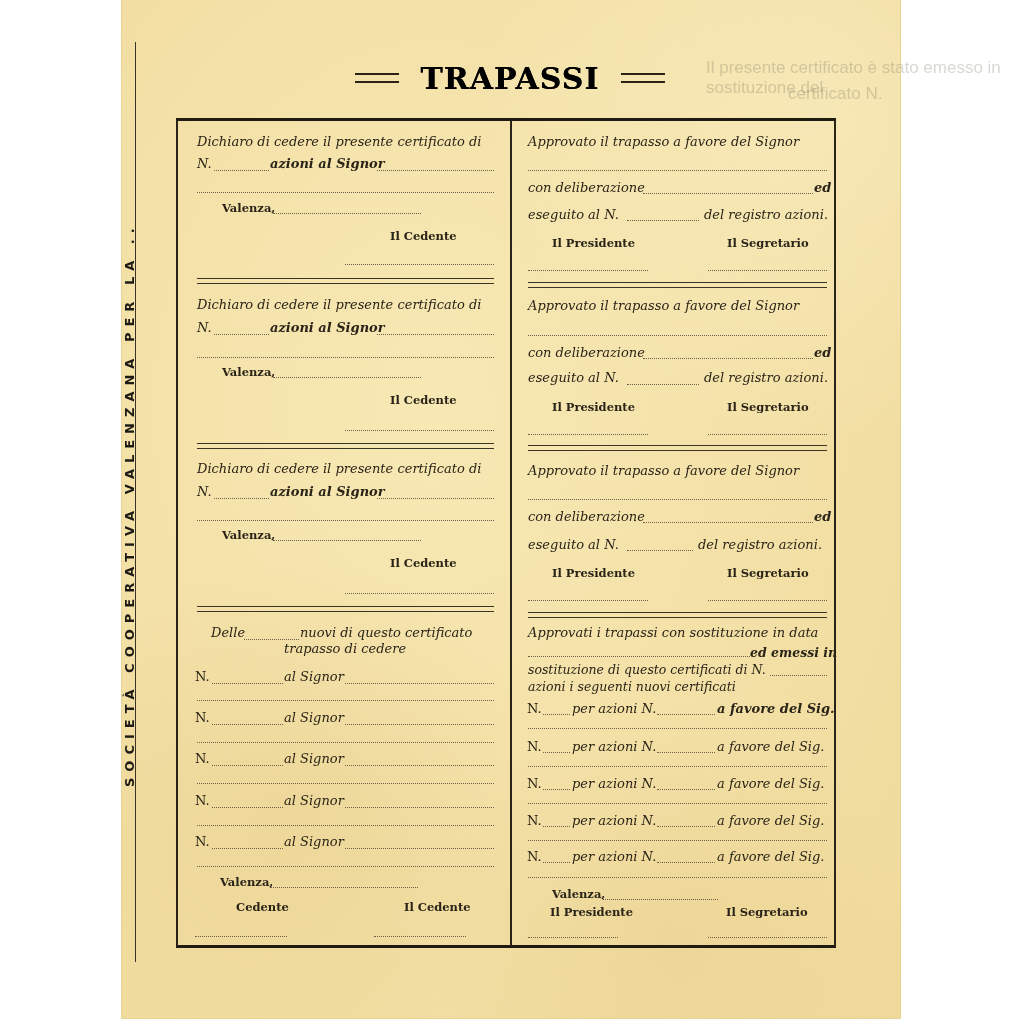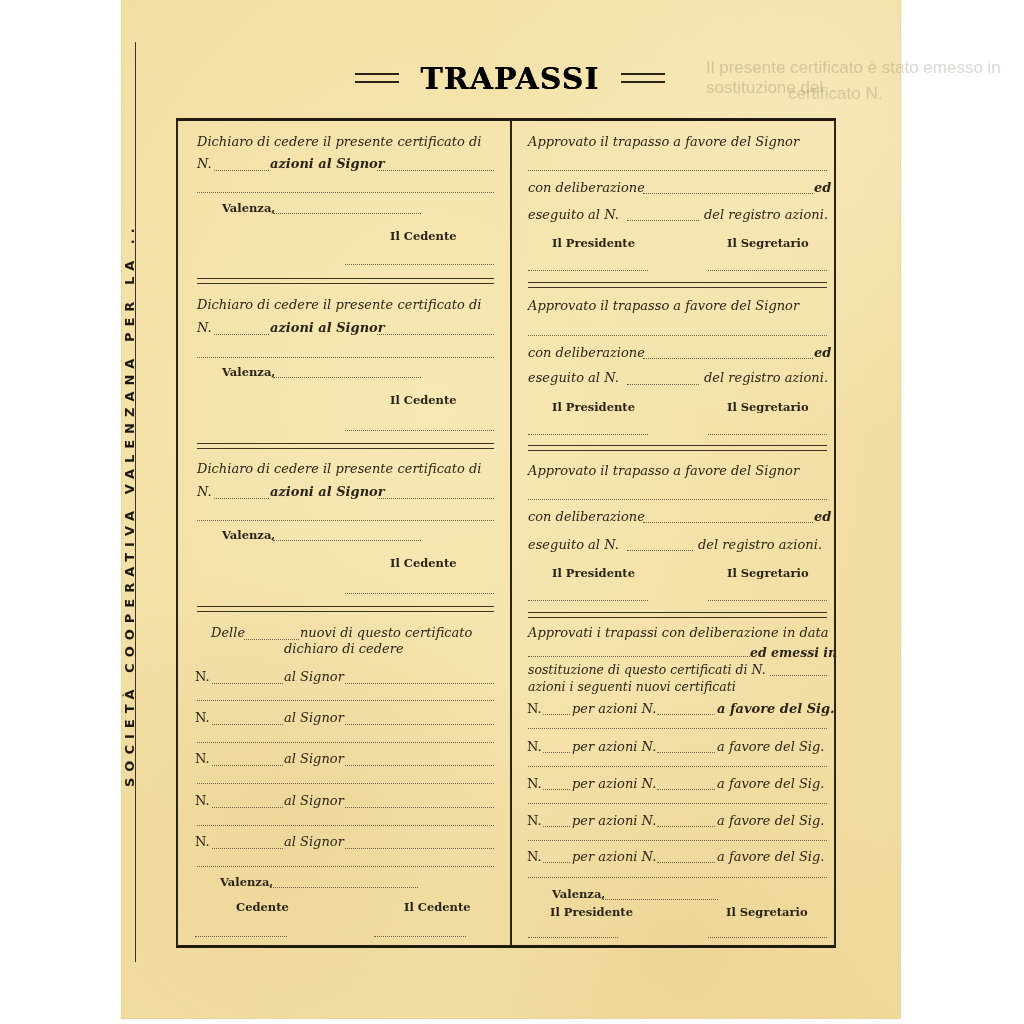--- a/index.html
+++ b/index.html
@@ -94,21 +94,21 @@
   <div class="line" style="left:273px;top:540px;width:148px;"></div>
   <span class="t b" style="left:390px;top:556px;">Il Cedente</span>
   <div class="line" style="left:345px;top:593px;width:149px;"></div>
   <div class="sepdbl" style="left:197px;top:606px;width:297px;"></div>
 </div>
 
 <div>
   <span class="t it" style="left:211px;top:625px;">Delle</span>
   <div class="line" style="left:244px;top:639px;width:55px;"></div>
   <span class="t it" style="left:300px;top:625px;">nuovi di questo certificato</span>
-  <span class="t it" style="left:284px;top:641px;">dichiaro di cedere</span>
+  <span class="t it" style="left:284px;top:641px;">trapasso di cedere</span>
 
   <span class="t nrm" style="left:195px;top:669px;">N.</span>
   <div class="line" style="left:212px;top:683px;width:71px;"></div>
   <span class="t it" style="left:284px;top:669px;">al Signor</span>
   <div class="line" style="left:345px;top:683px;width:149px;"></div>
   <div class="line" style="left:197px;top:700px;width:297px;"></div>
 
   <span class="t nrm" style="left:195px;top:710px;">N.</span>
   <div class="line" style="left:212px;top:724px;width:71px;"></div>
   <span class="t it" style="left:284px;top:710px;">al Signor</span>
@@ -183,21 +183,21 @@
   <div class="line" style="left:627px;top:550px;width:66px;"></div>
   <span class="t it" style="left:698px;top:537px;">del registro azioni.</span>
   <span class="t b" style="left:552px;top:566px;">Il Presidente</span>
   <span class="t b" style="left:727px;top:566px;">Il Segretario</span>
   <div class="line" style="left:528px;top:600px;width:120px;"></div>
   <div class="line" style="left:708px;top:600px;width:119px;"></div>
   <div class="sepdbl" style="left:528px;top:612px;width:299px;"></div>
 </div>
 
 <div>
-  <span class="t it" style="left:528px;top:625px;">Approvati i trapassi con deliberazione in data</span>
+  <span class="t it" style="left:528px;top:625px;">Approvati i trapassi con sostituzione in data</span>
   <div class="line" style="left:528px;top:656px;width:222px;"></div>
   <span class="t it b" style="left:750px;top:645px;font-size:12.5px;">ed emessi in</span>
   <span class="t it" style="left:528px;top:662px;font-size:12.5px;">sostituzione di questo certificati di N.</span>
   <div class="line" style="left:770px;top:675px;width:57px;"></div>
   <span class="t it" style="left:528px;top:679px;font-size:12.5px;text-align:right;">azioni i seguenti nuovi certificati</span>
 
   <span class="t nrm" style="left:527px;top:701px;">N.</span>
   <div class="line" style="left:543px;top:714px;width:27px;"></div>
   <span class="t it" style="left:572px;top:701px;">per azioni N.</span>
   <div class="line" style="left:657px;top:714px;width:58px;"></div>

